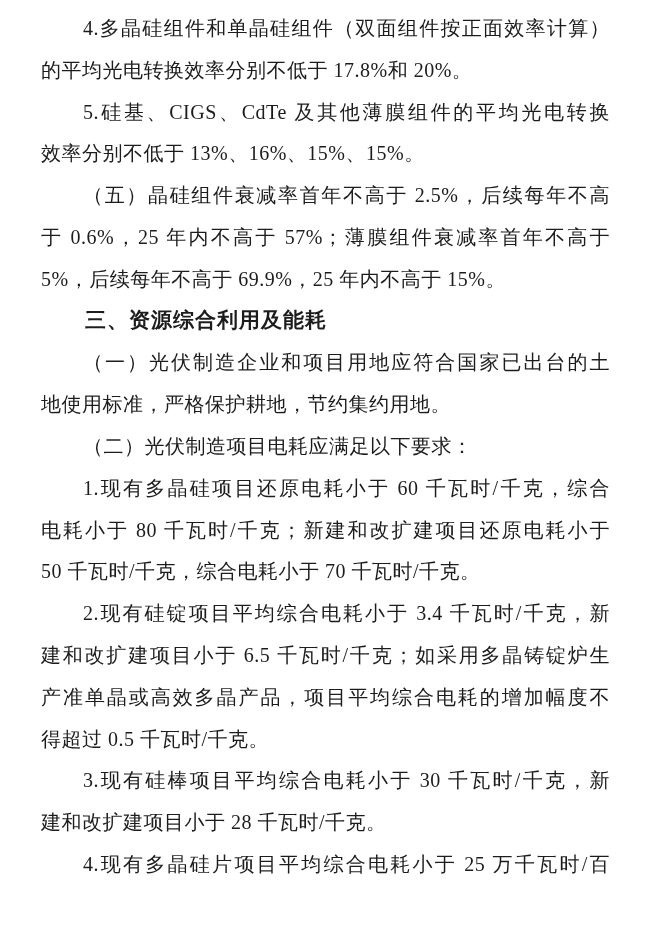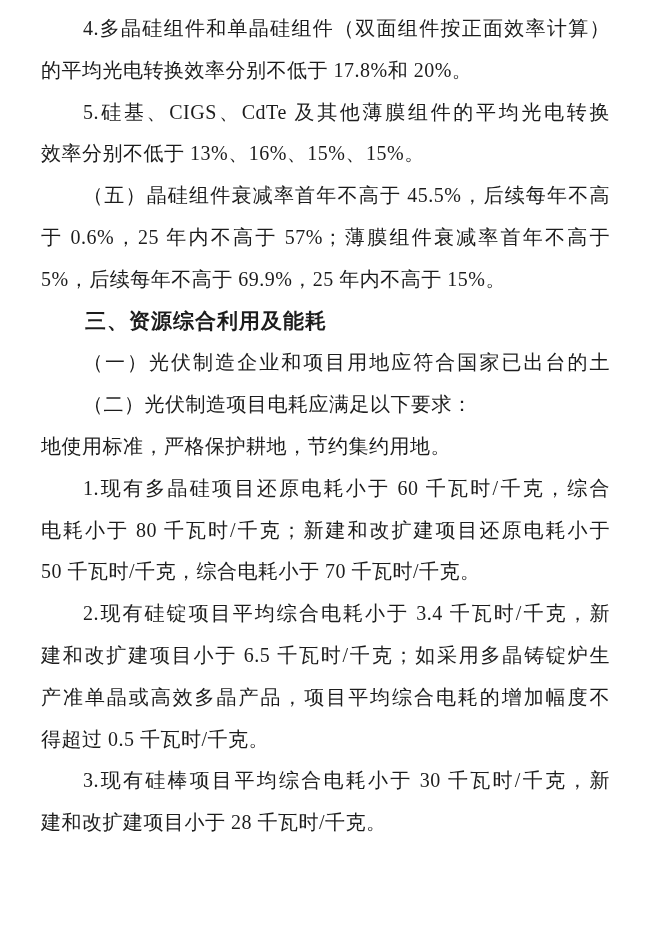--- a/index.html
+++ b/index.html
@@ -35,54 +35,55 @@
   }
   
   .last {
     text-align-last: left;
   }
   
   .indent {
     text-indent: 2.1em;
   }
   .heading {
-    font-family: Liberation Serif, serif;
+    font-family: Liberation Mono, monospace;
     font-weight: bold;
     font-size: 21px;
     letter-spacing: 1px;
   }
 </style>
 </head>
 <body>
 
 <div class="page">
 
   <div class="line fill indent">4.多晶硅组件和单晶硅组件（双面组件按正面效率计算）</div>
   <div class="line last">的平均光电转换效率分别不低于 17.8%和 20%。</div>
 
   <div class="line fill indent">5.硅基、CIGS、CdTe 及其他薄膜组件的平均光电转换</div>
   <div class="line last">效率分别不低于 13%、16%、15%、15%。</div>
 
-  <div class="line fill indent">（五）晶硅组件衰减率首年不高于 45.5%，后续每年不高</div>
+  <div class="line fill indent">（五）晶硅组件衰减率首年不高于 2.5%，后续每年不高</div>
   <div class="line fill">于 0.6%，25 年内不高于 57%；薄膜组件衰减率首年不高于</div>
   <div class="line last">5%，后续每年不高于 69.9%，25 年内不高于 15%。</div>
 
   <div class="line last indent heading">三、资源综合利用及能耗</div>
 
   <div class="line fill indent">（一）光伏制造企业和项目用地应符合国家已出台的土</div>
+  <div class="line last">地使用标准，严格保护耕地，节约集约用地。</div>
+
   <div class="line last indent">（二）光伏制造项目电耗应满足以下要求：</div>
-
-  <div class="line last">地使用标准，严格保护耕地，节约集约用地。</div>
 
   <div class="line fill indent">1.现有多晶硅项目还原电耗小于 60 千瓦时/千克，综合</div>
   <div class="line fill">电耗小于 80 千瓦时/千克；新建和改扩建项目还原电耗小于</div>
   <div class="line last">50 千瓦时/千克，综合电耗小于 70 千瓦时/千克。</div>
 
   <div class="line fill indent">2.现有硅锭项目平均综合电耗小于 3.4 千瓦时/千克，新</div>
   <div class="line fill">建和改扩建项目小于 6.5 千瓦时/千克；如采用多晶铸锭炉生</div>
   <div class="line fill">产准单晶或高效多晶产品，项目平均综合电耗的增加幅度不</div>
   <div class="line last">得超过 0.5 千瓦时/千克。</div>
 
   <div class="line fill indent">3.现有硅棒项目平均综合电耗小于 30 千瓦时/千克，新</div>
   <div class="line last">建和改扩建项目小于 28 千瓦时/千克。</div>
 
+  <div class="line fill indent">4.现有多晶硅片项目平均综合电耗小于 25 万千瓦时/百</div>
 
 </div>
 
 </body></html>

